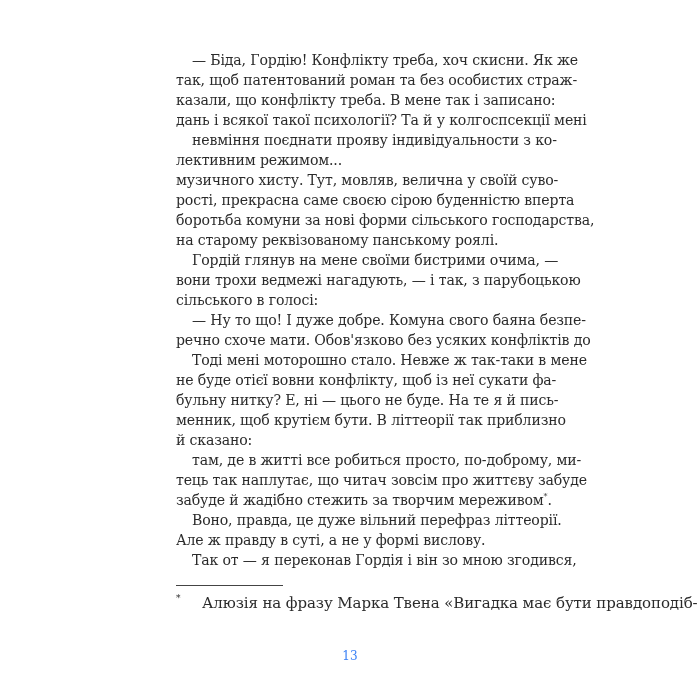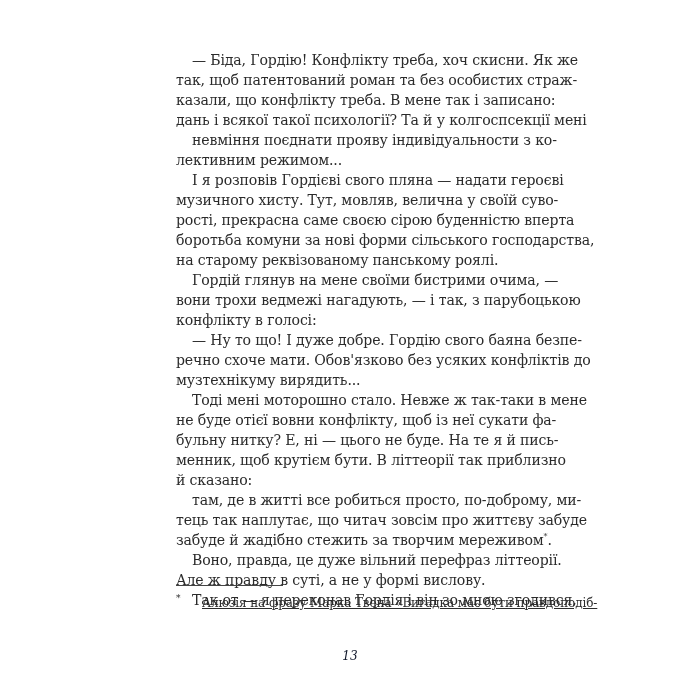--- a/index.html
+++ b/index.html
@@ -8,48 +8,46 @@
   .page { position: absolute; left: 0; top: 0; width: 700px; height: 700px; background: #fff; }
   .body-text { position: absolute; left: 176px; top: 50px; width: 338px; }
   .line { display: block; height: 20px; line-height: 20px; font-size: 14.1px;
           white-space: nowrap; text-align: justify; text-align-last: justify; letter-spacing: -0.15px; }
   .line.last { text-align-last: left; }
   .line.indent { padding-left: 16px; }
   .sup { font-size: 8px; vertical-align: 6px; line-height: 0; }
   .fn-rule { position: absolute; left: 176px; top: 585px; width: 107px; height: 0; border-top: 1px solid #444; }
   .fn-mark { position: absolute; left: 176px; top: 592px; font-size: 9px; line-height: 12px; }
   .fn-text { position: absolute; left: 202px; top: 595px; width: 312px; }
-  .fn-line { display: block; height: 16px; line-height: 16px; font-size: 12px; white-space: nowrap;
-             text-align: justify; text-align-last: justify; letter-spacing: -0.1px; text-decoration: underline; }
+  .fn-line { display: block; height: 16px; line-height: 16px; font-size: 15px; white-space: nowrap;
+             text-align: justify; text-align-last: justify; letter-spacing: -0.1px; }
   .fn-line.last { text-align-last: left; }
   .page-number { position: absolute; left: 330px; top: 648px; width: 40px; text-align: center;
-                 font-size: 12px; line-height: 16px; color: #0f172a; font-style: italic; }
+                 font-size: 12px; line-height: 16px; color: #3b82f6; }
 </style>
 </head>
 <body>
 
 <div class="page">
   <div class="body-text">
     <span class="line indent">— Біда, Гордію! Конфлікту треба, хоч скисни. Як же</span>
     <span class="line">так, щоб патентований роман та без особистих страж-</span>
     <span class="line last">казали, що конфлікту треба. В мене так і записано:</span>
     <span class="line">дань і всякої такої психології? Та й у колгоспсекції мені</span>
     <span class="line indent">невміння поєднати прояву індивідуальности з ко-</span>
     <span class="line last">лективним режимом...</span>
-    <span class="line indent">І я розповів Гордієві свого пляна — надати героєві</span>
     <span class="line">музичного хисту. Тут, мовляв, велична у своїй суво-</span>
     <span class="line">рості, прекрасна саме своєю сірою буденністю вперта</span>
     <span class="line">боротьба комуни за нові форми сільського господарства,</span>
     <span class="line last">на старому реквізованому панському роялі.</span>
     <span class="line indent">Гордій глянув на мене своїми бистрими очима, —</span>
     <span class="line">вони трохи ведмежі нагадують, — і так, з парубоцькою</span>
-    <span class="line last">конфлікту в голосі:</span>
-    <span class="line indent">— Ну то що! І дуже добре. Гордію свого баяна безпе-</span>
+    <span class="line last">сільського в голосі:</span>
+    <span class="line indent">— Ну то що! І дуже добре. Комуна свого баяна безпе-</span>
     <span class="line">речно схоче мати. Обов'язково без усяких конфліктів до</span>
-    <span class="line last">музтехнікуму вирядить...</span>
     <span class="line indent">Тоді мені моторошно стало. Невже ж так-таки в мене</span>
     <span class="line">не буде отієї вовни конфлікту, щоб із неї сукати фа-</span>
     <span class="line">бульну нитку? Е, ні — цього не буде. На те я й пись-</span>
     <span class="line">менник, щоб крутієм бути. В літтеорії так приблизно</span>
     <span class="line last">й сказано:</span>
     <span class="line indent">там, де в житті все робиться просто, по-доброму, ми-</span>
     <span class="line">тець так наплутає, що читач зовсім про життєву забуде</span>
     <span class="line last"><span>забуде й жадібно стежить за творчим мереживом</span><span class="sup">*</span><span>.</span></span>
     <span class="line indent">Воно, правда, це дуже вільний перефраз літтеорії.</span>
     <span class="line last">Але ж правду в суті, а не у формі вислову.</span>

